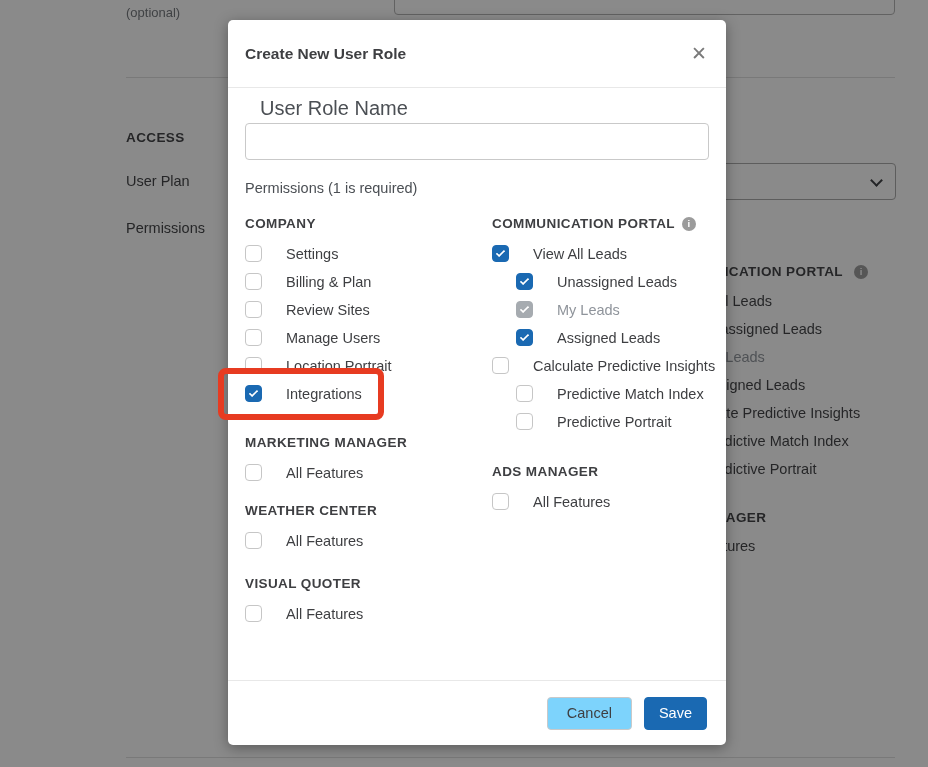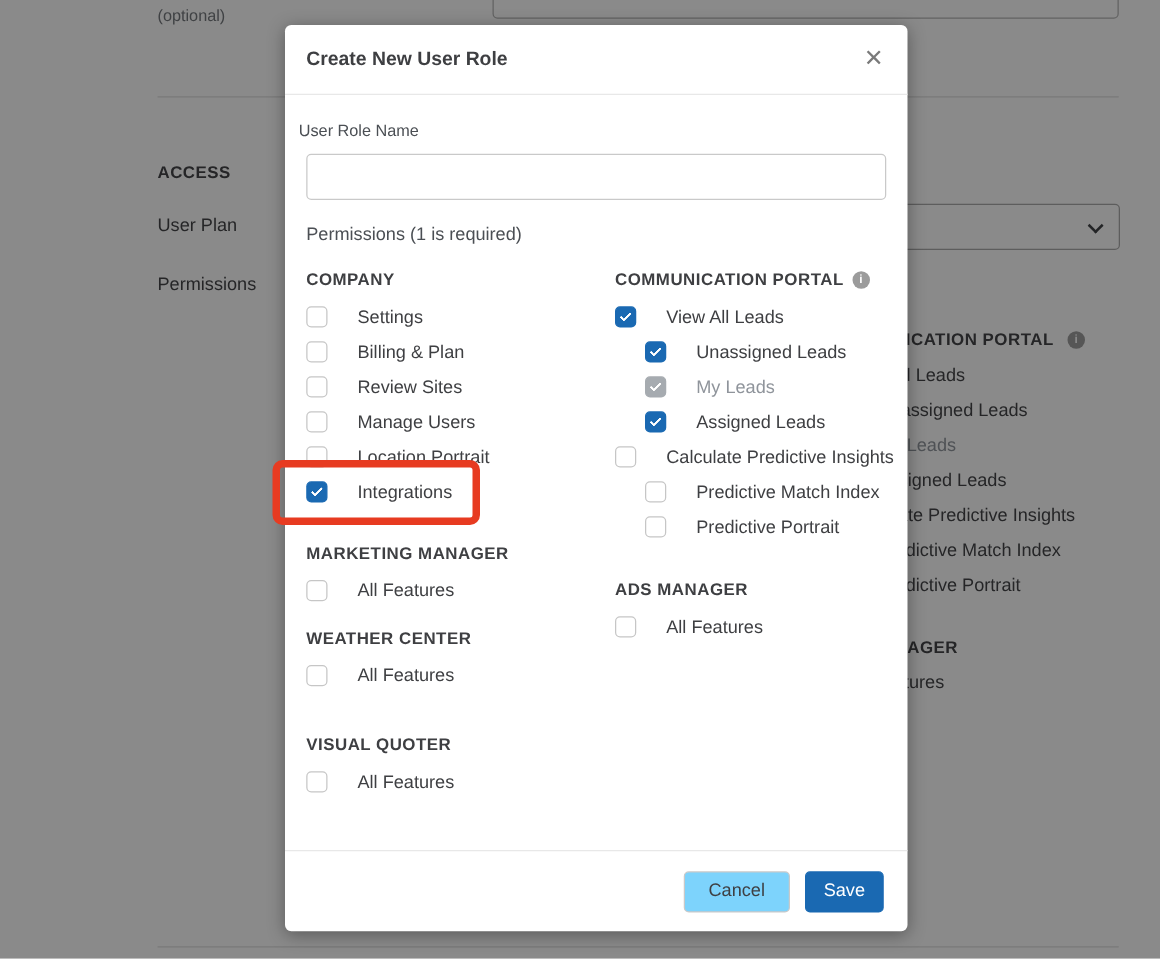--- a/index.html
+++ b/index.html
@@ -48,52 +48,52 @@
   
   .overlay { position:absolute; inset:0; background:rgba(10,10,10,0.48); z-index:5; }
 
   
   .modal {
     position:absolute; left:228px; top:20px; width:498px; height:725px;
     background:#ffffff; border-radius:5px; z-index:10;
     box-shadow:0 3px 14px rgba(0,0,0,0.35);
   }
   .modal-header {
-    position:absolute; top:0; left:0; right:0; height:56px;
+    position:absolute; top:0; left:0; right:0; height:68px;
     border-bottom:1px solid #e8e8e8;
     display:flex; align-items:center; justify-content:space-between;
     padding:0 17px;
   }
   .modal-title { font-size:15.5px; font-weight:bold; color:#3e3f42; }
   .close-btn {
     font-size:19px; color:#7a7a7a; cursor:pointer; line-height:1;
     background:none; border:none; padding:2px;
     font-family:"Liberation Sans", sans-serif;
   }
 
-  .input-label { position:absolute; left:11px; top:77px; font-size:13px; color:#4b4f54; }
+  .input-label { position:absolute; left:32px; top:77px; font-size:20px; color:#4b4f54; }
   .role-input {
     position:absolute; left:17px; top:103px; width:464px; height:37px;
     border:1px solid #c9c9c9; border-radius:4px; padding:0 10px;
     font-size:14px; font-family:"Liberation Sans", sans-serif; color:#3e3f42;
   }
   .perm-label { position:absolute; left:17px; top:160px; font-size:14.5px; color:#4b4f54; }
 
   .col { position:absolute; top:197px; }
   .col-left  { left:17px;  width:240px; }
   .col-right { left:264px; width:232px; }
 
   .section-h {
     font-size:13.5px; font-weight:bold; color:#3e3f42; letter-spacing:.4px;
     height:14px; line-height:14px; margin-bottom:14px; white-space:nowrap;
     display:flex; align-items:center; gap:7px;
   }
   .mt-marketing { margin-top:34px; }
   .mt-weather   { margin-top:23px; }
-  .mt-visual    { margin-top:40px; }
+  .mt-visual    { margin-top:28px; }
   .mt-ads       { margin-top:35px; }
 
   .row {
     display:flex; align-items:center; gap:24px;
     height:17px; margin-bottom:11px;
     font-size:14.5px; color:#3e3f42; white-space:nowrap; cursor:pointer;
   }
   .row.nested { margin-left:24px; }
 
   .cb {

